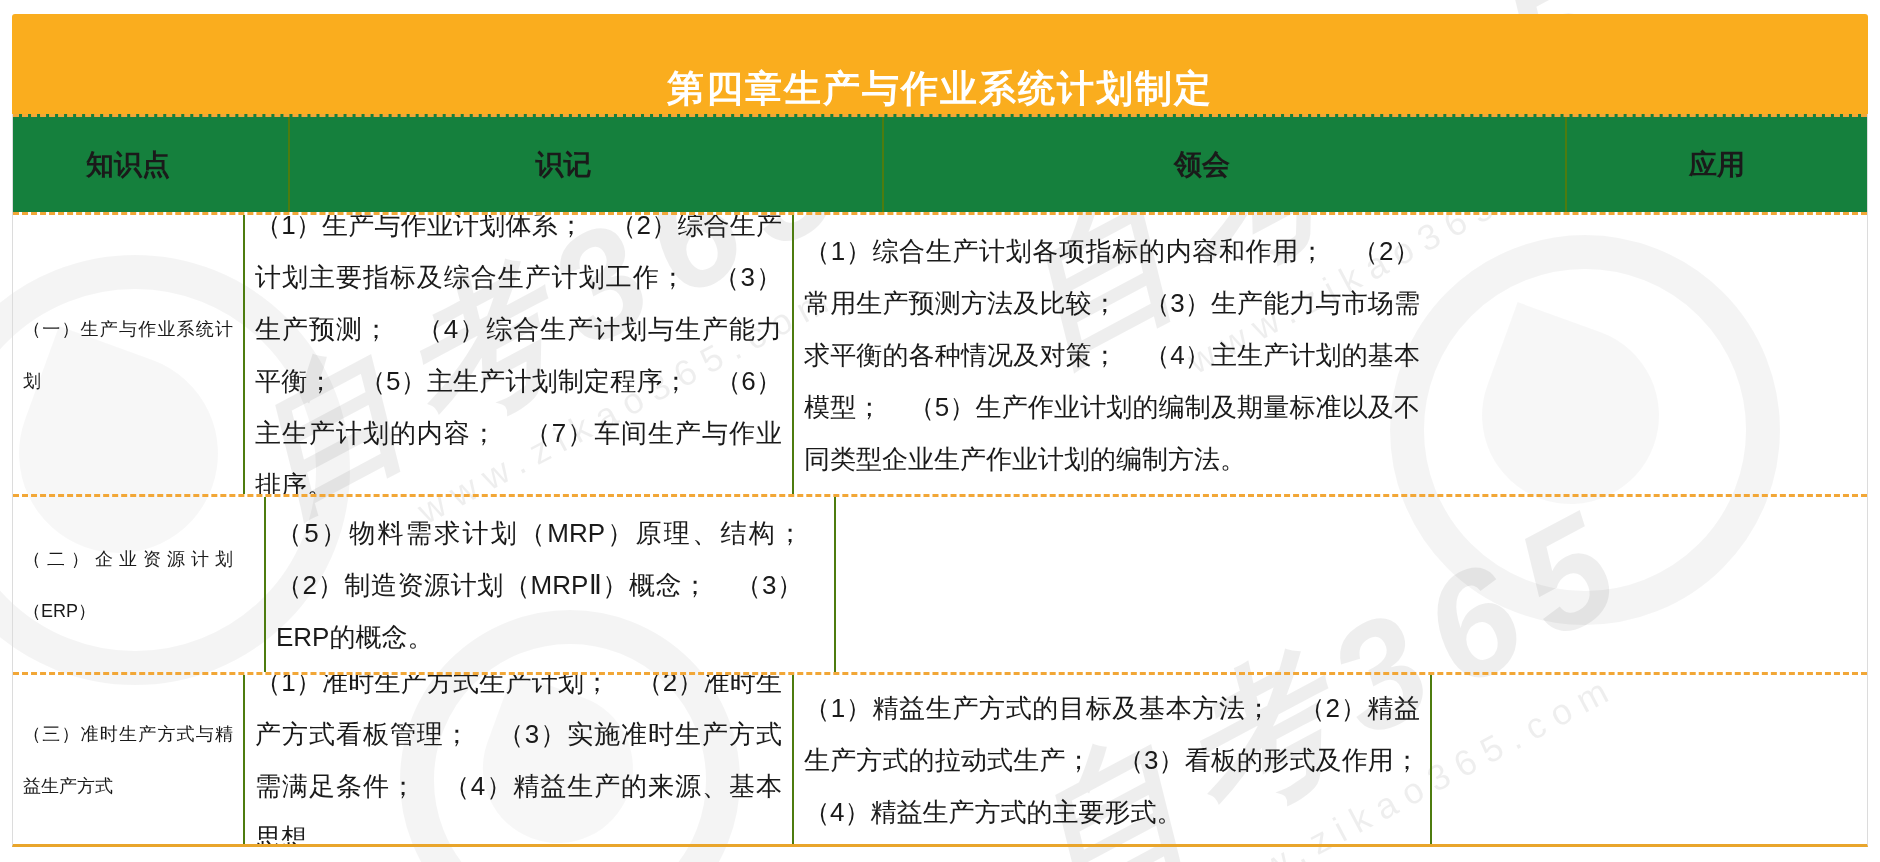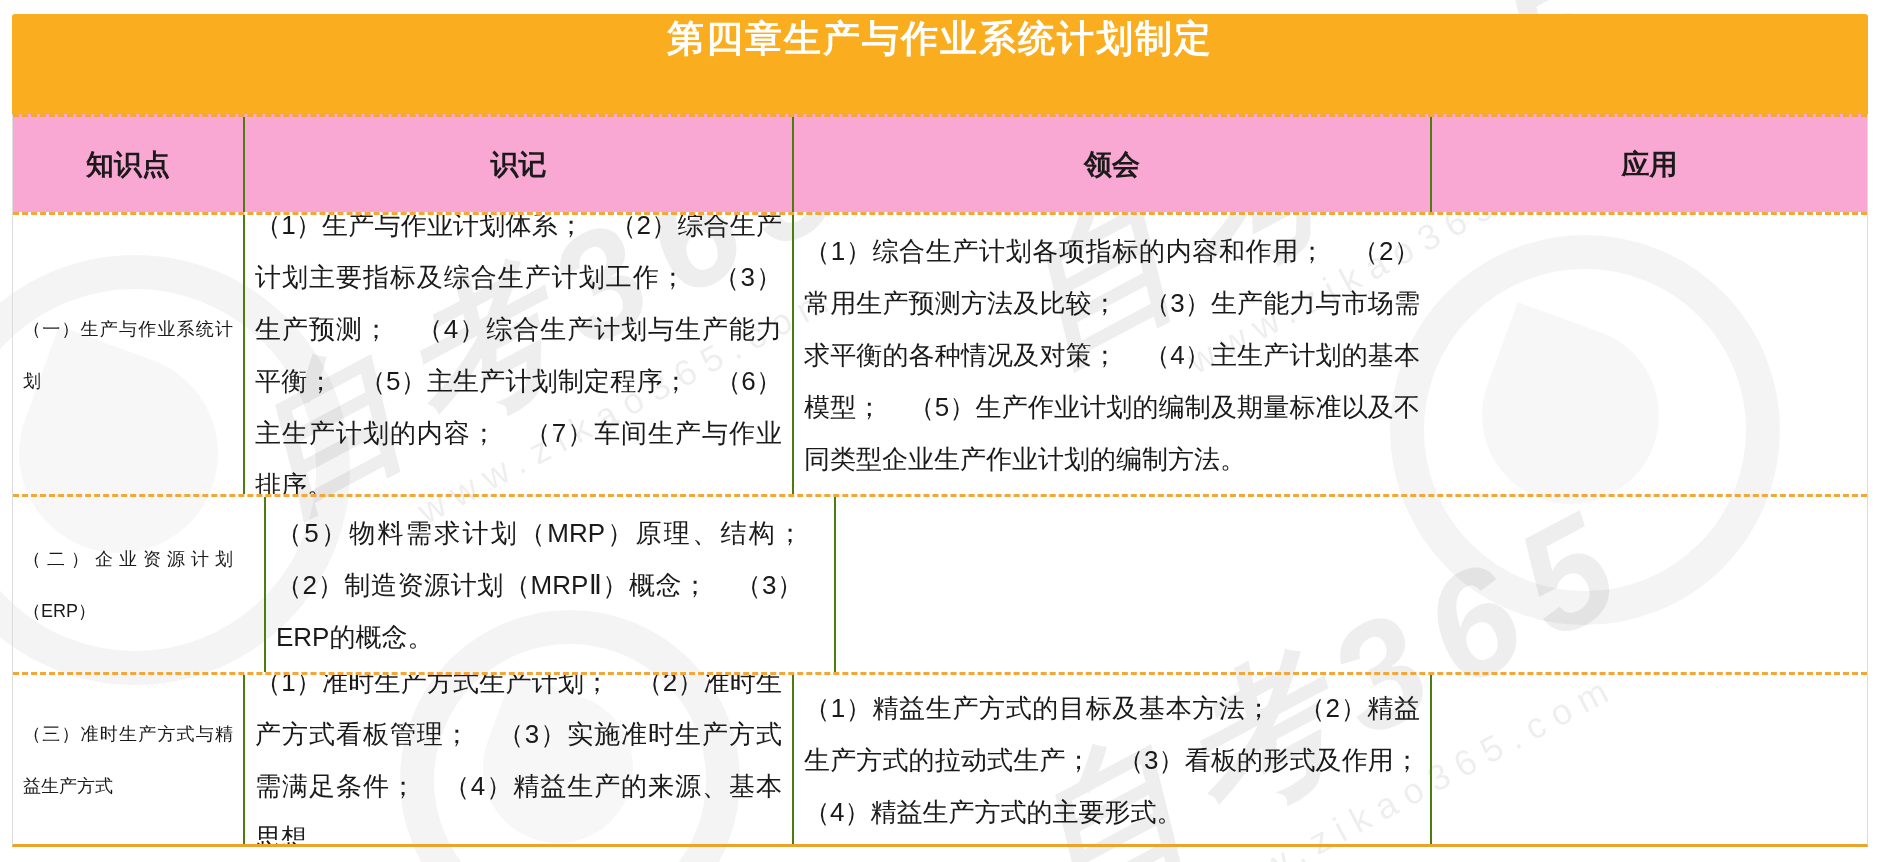--- a/index.html
+++ b/index.html
@@ -31,39 +31,40 @@
     transform: rotate(20deg);
   }
 
   
   .banner {
     position: relative; z-index: 1;
     margin: 14px 12px 0 12px;
     height: 100px;
     background: #FAAD1E;
     border-radius: 3px 3px 0 0;
-    display: flex; align-items: flex-start; justify-content: center;
+    display: flex; align-items: flex-end; justify-content: center;
   }
   .banner-title {
     color: #ffffff; font-size: 37px; font-weight: bold; letter-spacing: 2px;
   }
 
   
   .tbl {
     position: relative; z-index: 1;
     margin: 0 12px;
     border-left: 1px solid #DCDCDC;
     border-right: 1px solid #DCDCDC;
     border-bottom: 3px solid #E9A52B;
   }
   .t-row { display: grid; grid-template-columns: 230px 549px 638px auto; }
   .t-head {
-    background: #f9a8d4;
+    background: #15803d;
     height: 98px;
     border-top: 3px dashed #F2A737;
+    gap: 45px;
   }
   .t-head .t-cell { align-items: center; justify-content: center; }
   .th-label { font-size: 28px; font-weight: bold; }
   .t-body { background: transparent; border-top: 3px dashed #F2A737; }
   .row-1 { height: 282px; }
   .row-2 { height: 178px; gap: 21px; }
   .row-3 { height: 172px; }
   .t-cell {
     display: flex; align-items: center;
     padding: 6px 10px;

